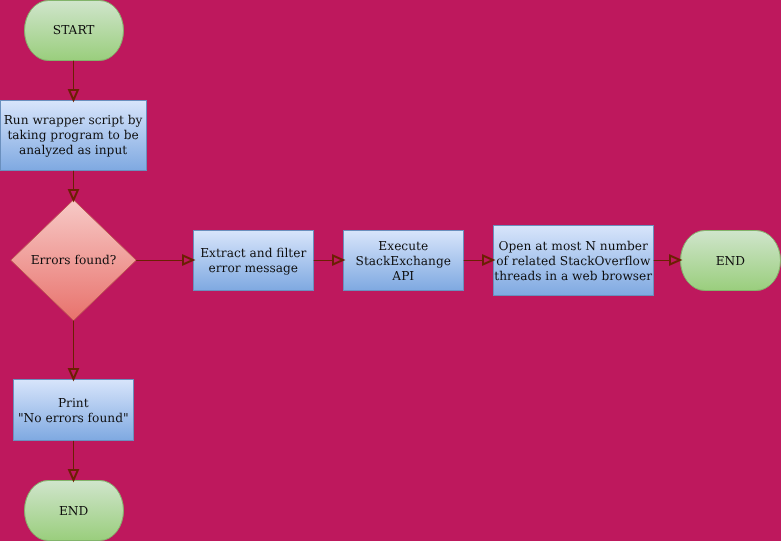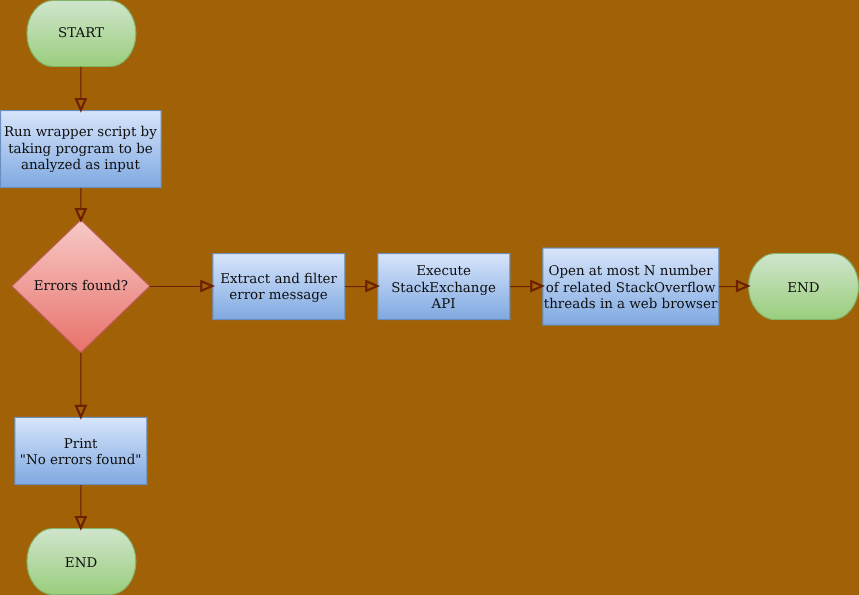--- a/index.html
+++ b/index.html
@@ -8,21 +8,21 @@
     padding: 0;
     background: #000000;
     width: 781px;
     height: 541px;
     overflow: hidden;
   }
   #canvas {
     position: relative;
     width: 781px;
     height: 541px;
-    background: #a16207;
+    background: #be185d;
   }
   svg { display: block; }
   .nodetext {
     font-family: "DejaVu Serif", serif;
     font-size: 12.2px;
     fill: #0d0d0d;
     text-rendering: geometricPrecision;
   }
   .textlayer { filter: opacity(99.9%); }
 </style>

